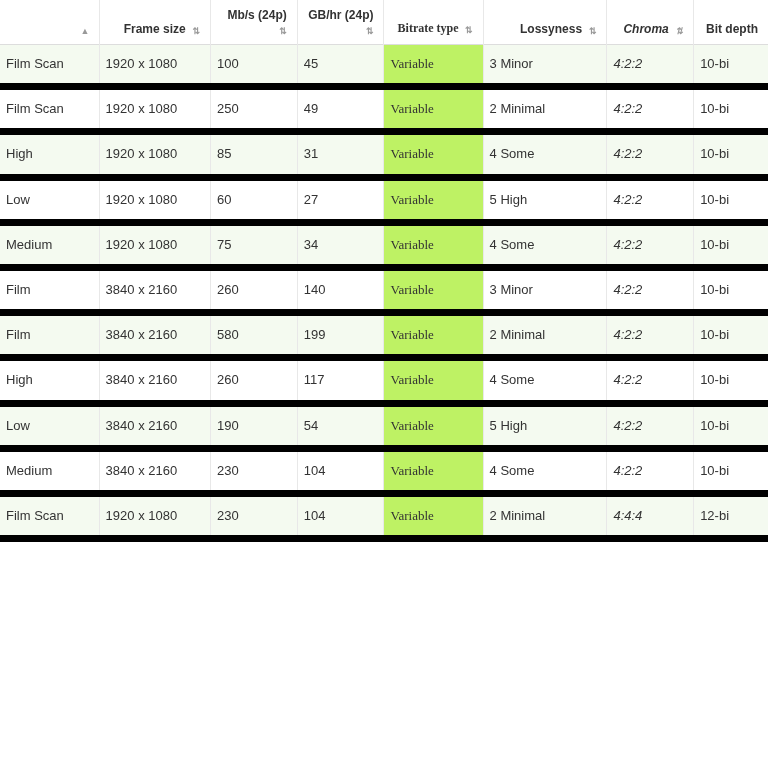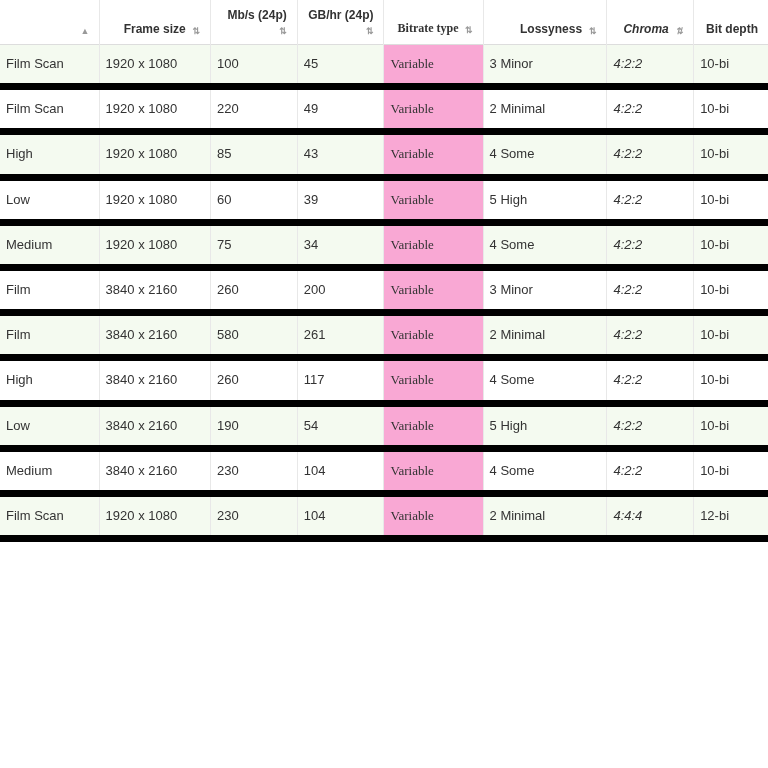--- a/index.html
+++ b/index.html
@@ -55,21 +55,21 @@
       vertical-align: top;
       color: #333;
       border-right: 1px solid #e8e8e8;
       font-size: 13px;
       line-height: 1.4;
     }
     tbody td:last-child {
       border-right: none;
     }
     td.bitrate-type {
-      background: #f9a8d4;
+      background: #bef264;
     }
     .col-name { width: 80px; }
     .col-frame { width: 90px; }
     .col-mbs { width: 70px; }
     .col-gbhr { width: 70px; }
     .col-bitrate { width: 80px; font-family: Liberation Serif, serif; }
     .col-lossy { width: 100px; }
     .col-chroma { width: 70px; font-style: italic; }
     .col-bit { width: 60px; }
   </style>
@@ -118,72 +118,72 @@
         <td class="col-mbs">100</td>
         <td class="col-gbhr">45</td>
         <td class="col-bitrate bitrate-type">Variable</td>
         <td class="col-lossy">3 Minor</td>
         <td class="col-chroma">4:2:2</td>
         <td class="col-bit">10-bi</td>
       </tr>
       <tr>
         <td class="col-name">Film Scan</td>
         <td class="col-frame">1920 x 1080</td>
-        <td class="col-mbs">220</td>
+        <td class="col-mbs">250</td>
         <td class="col-gbhr">49</td>
         <td class="col-bitrate bitrate-type">Variable</td>
         <td class="col-lossy">2 Minimal</td>
         <td class="col-chroma">4:2:2</td>
         <td class="col-bit">10-bi</td>
       </tr>
       <tr>
         <td class="col-name">High</td>
         <td class="col-frame">1920 x 1080</td>
         <td class="col-mbs">85</td>
-        <td class="col-gbhr">43</td>
+        <td class="col-gbhr">31</td>
         <td class="col-bitrate bitrate-type">Variable</td>
         <td class="col-lossy">4 Some</td>
         <td class="col-chroma">4:2:2</td>
         <td class="col-bit">10-bi</td>
       </tr>
       <tr>
         <td class="col-name">Low</td>
         <td class="col-frame">1920 x 1080</td>
         <td class="col-mbs">60</td>
-        <td class="col-gbhr">39</td>
+        <td class="col-gbhr">27</td>
         <td class="col-bitrate bitrate-type">Variable</td>
         <td class="col-lossy">5 High</td>
         <td class="col-chroma">4:2:2</td>
         <td class="col-bit">10-bi</td>
       </tr>
       <tr>
         <td class="col-name">Medium</td>
         <td class="col-frame">1920 x 1080</td>
         <td class="col-mbs">75</td>
         <td class="col-gbhr">34</td>
         <td class="col-bitrate bitrate-type">Variable</td>
         <td class="col-lossy">4 Some</td>
         <td class="col-chroma">4:2:2</td>
         <td class="col-bit">10-bi</td>
       </tr>
       <tr>
         <td class="col-name">Film</td>
         <td class="col-frame">3840 x 2160</td>
         <td class="col-mbs">260</td>
-        <td class="col-gbhr">200</td>
+        <td class="col-gbhr">140</td>
         <td class="col-bitrate bitrate-type">Variable</td>
         <td class="col-lossy">3 Minor</td>
         <td class="col-chroma">4:2:2</td>
         <td class="col-bit">10-bi</td>
       </tr>
       <tr>
         <td class="col-name">Film</td>
         <td class="col-frame">3840 x 2160</td>
         <td class="col-mbs">580</td>
-        <td class="col-gbhr">261</td>
+        <td class="col-gbhr">199</td>
         <td class="col-bitrate bitrate-type">Variable</td>
         <td class="col-lossy">2 Minimal</td>
         <td class="col-chroma">4:2:2</td>
         <td class="col-bit">10-bi</td>
       </tr>
       <tr>
         <td class="col-name">High</td>
         <td class="col-frame">3840 x 2160</td>
         <td class="col-mbs">260</td>
         <td class="col-gbhr">117</td>

